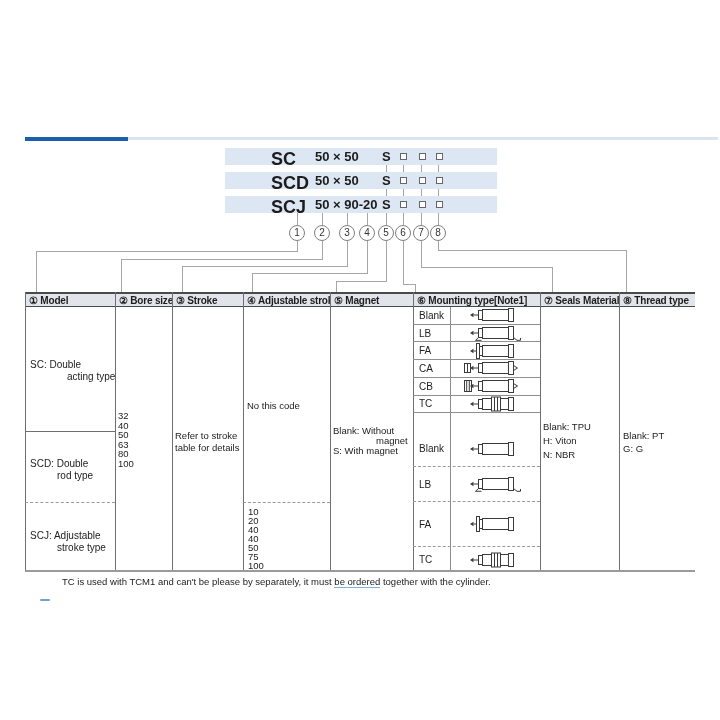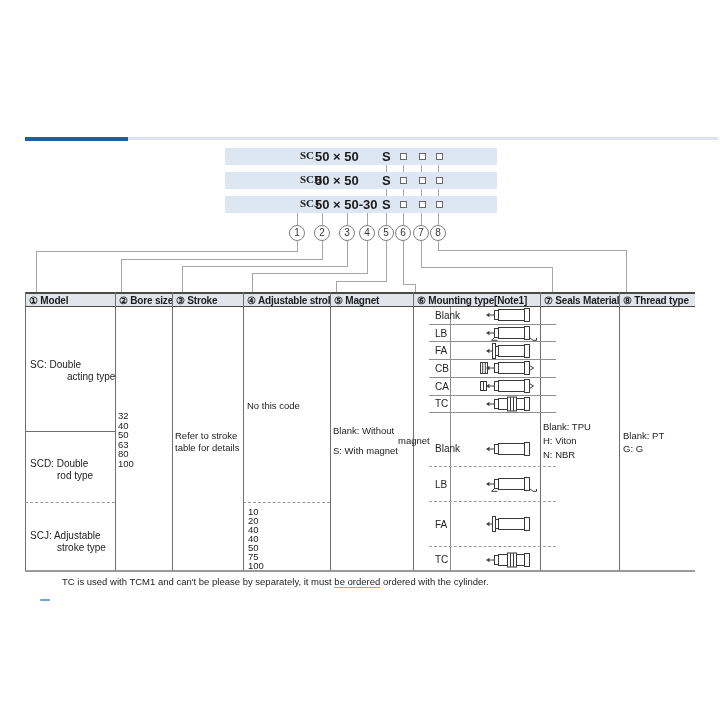--- a/index.html
+++ b/index.html
@@ -6,21 +6,21 @@
   html,body { width:720px; height:720px; background:#ffffff; font-family:"Liberation Sans", sans-serif; color:#1c1c1c; }
   .page { position:relative; width:720px; height:720px; overflow:hidden; background:#fff; }
 
   
   .title { position:absolute; left:27px; top:113px; font-size:16px; font-weight:bold; color:#14161c; letter-spacing:0.5px; }
   .rule-blue { position:absolute; left:25px; top:137px; width:103px; height:4px; background:#1a5fa8; }
   .rule-gray { position:absolute; left:128px; top:137px; width:590px; height:3px; background:#dde4ef; }
 
   
   .code-bar { position:absolute; left:225px; width:272px; height:17px; background:#dde6f3; }
-  .cb-model { position:absolute; left:75px; top:1px; font-size:11px; font-weight:bold;font-family:Liberation Serif, serif; }
+  .cb-model { position:absolute; left:46px; top:1px; font-size:18px; font-weight:bold; }
   .cb-size  { position:absolute; left:90px; top:1px; font-size:13px; font-weight:bold; }
   .cb-s     { position:absolute; left:157px; top:1px; font-size:13px; font-weight:bold; }
   .cb-sq { position:absolute; top:5px; width:7px; height:7px; border:1px solid #666; background:#fff; }
 
   .tick { position:absolute; width:1px; background:#a6a6a6; }
 
   
   .circles { position:absolute; left:0; top:0; }
   .circle { position:absolute; top:225px; width:16px; height:16px; border:1px solid #808080; border-radius:50%;
             background:#fff; font-size:10px; color:#333; text-align:center; line-height:14px; }
@@ -36,21 +36,21 @@
   .vline { position:absolute; width:1px; background:#6f6f6f; top:0; height:280px; }
   .vline.sub { top:15px; height:265px; background:#8a8a8a; }
   .hline { position:absolute; height:1px; }
   .solid { background:#6f6f6f; }
   .dashedl { border-top:1px dashed #999; height:0; }
 
   .cellText { position:absolute; line-height:12px; font-size:10px; color:#222; white-space:nowrap; }
   .small { font-size:9.5px; }
 
   
-  .m-group { position:absolute; left:388px; width:127px;margin-left:16px; }
+  .m-group { position:absolute; left:388px; width:127px; }
   .m-row { display:flex; width:100%; }
   .m1 .m-row { height:17.714px; border-bottom:1px solid #8f8f8f; }
   .m2 .m-row { border-bottom:1px dashed #9a9a9a; }
   .m2 .m-row:nth-child(1){ height:36px; }
   .m2 .m-row:nth-child(2){ height:35px; }
   .m2 .m-row:nth-child(3){ height:45px; }
   .m2 .m-row:nth-child(4){ height:25px; border-bottom:none; }
   .m-label { width:37px; display:flex; align-items:center; padding-left:6px; font-size:10px; color:#222; }
   .m-icon { width:90px; display:flex; align-items:center; justify-content:center; }
   .m-icon svg { width:62px; height:18px; }
@@ -127,21 +127,21 @@
   <div class="code-bar" style="top:172px">
     <span class="cb-model">SCD</span>
     <span class="cb-size">50 × 50</span>
     <span class="cb-s">S</span>
     <span class="cb-sq" style="left:175px"></span>
     <span class="cb-sq" style="left:194px"></span>
     <span class="cb-sq" style="left:211px"></span>
   </div>
   <div class="code-bar" style="top:196px">
     <span class="cb-model">SCJ</span>
-    <span class="cb-size">50 × 50-30</span>
+    <span class="cb-size">50 × 90-20</span>
     <span class="cb-s">S</span>
     <span class="cb-sq" style="left:175px"></span>
     <span class="cb-sq" style="left:194px"></span>
     <span class="cb-sq" style="left:211px"></span>
   </div>
 
   <div class="tick" style="left:386px;top:165px;height:7px"></div>
   <div class="tick" style="left:403px;top:165px;height:7px"></div>
   <div class="tick" style="left:421px;top:165px;height:7px"></div>
   <div class="tick" style="left:438px;top:165px;height:7px"></div>
@@ -262,21 +262,21 @@
         <div>20</div>
         <div>40</div>
         <div>40</div>
         <div>50</div>
         <div>75</div>
         <div>100</div>
       </div>
 
     <div class="cellText small" style="left:308px;top:134px;line-height:10px">
       <div>Blank: Without</div>
-      <div style="margin-left:65px">magnet</div>
+      <div style="margin-left:43px">magnet</div>
       <div>S: With magnet</div>
     </div>
 
     <div class="m-group m1" style="top:15px;height:124px">
         <div class="m-row">
     <div class="m-label">Blank</div>
     <div class="m-icon">
             <svg viewBox="0 0 62 18">
               <use href="#cyl-basic"></use>
             </svg>
@@ -292,32 +292,32 @@
   </div>
         <div class="m-row">
     <div class="m-label">FA</div>
     <div class="m-icon">
             <svg viewBox="0 0 62 18">
               <use href="#cyl-flange-fa"></use>
             </svg>
           </div>
   </div>
         <div class="m-row">
+    <div class="m-label">CA</div>
+    <div class="m-icon">
+            <svg viewBox="0 0 62 18">
+              <use href="#cyl-clevis-ca"></use>
+            </svg>
+          </div>
+  </div>
+        <div class="m-row">
     <div class="m-label">CB</div>
     <div class="m-icon">
             <svg viewBox="0 0 62 18">
               <use href="#cyl-clevis-cb"></use>
-            </svg>
-          </div>
-  </div>
-        <div class="m-row">
-    <div class="m-label">CA</div>
-    <div class="m-icon">
-            <svg viewBox="0 0 62 18">
-              <use href="#cyl-clevis-ca"></use>
             </svg>
           </div>
   </div>
         <div class="m-row">
     <div class="m-label">TC</div>
     <div class="m-icon">
             <svg viewBox="0 0 62 18">
               <use href="#cyl-trunnion-tc"></use>
             </svg>
           </div>
@@ -366,17 +366,17 @@
 
     <div class="cellText small" style="left:598px;top:137px;line-height:13px">
       <div>Blank: PT</div>
       <div>G: G</div>
     </div>
 
     <div class="t-bottom"></div>
   </div>
 
   <div class="note">
-    <div class="l2"><span>TC is used with TCM1 and can't be please by separately, it must </span><span class="u-blue">be ordered</span><span> ordered with the cylinder.</span></div>
+    <div class="l2"><span>TC is used with TCM1 and can't be please by separately, it must </span><span class="u-blue">be ordered</span><span> together with the cylinder.</span></div>
   </div>
   <div class="stray-blue"></div>
 
 </div>
 
 </body></html>

